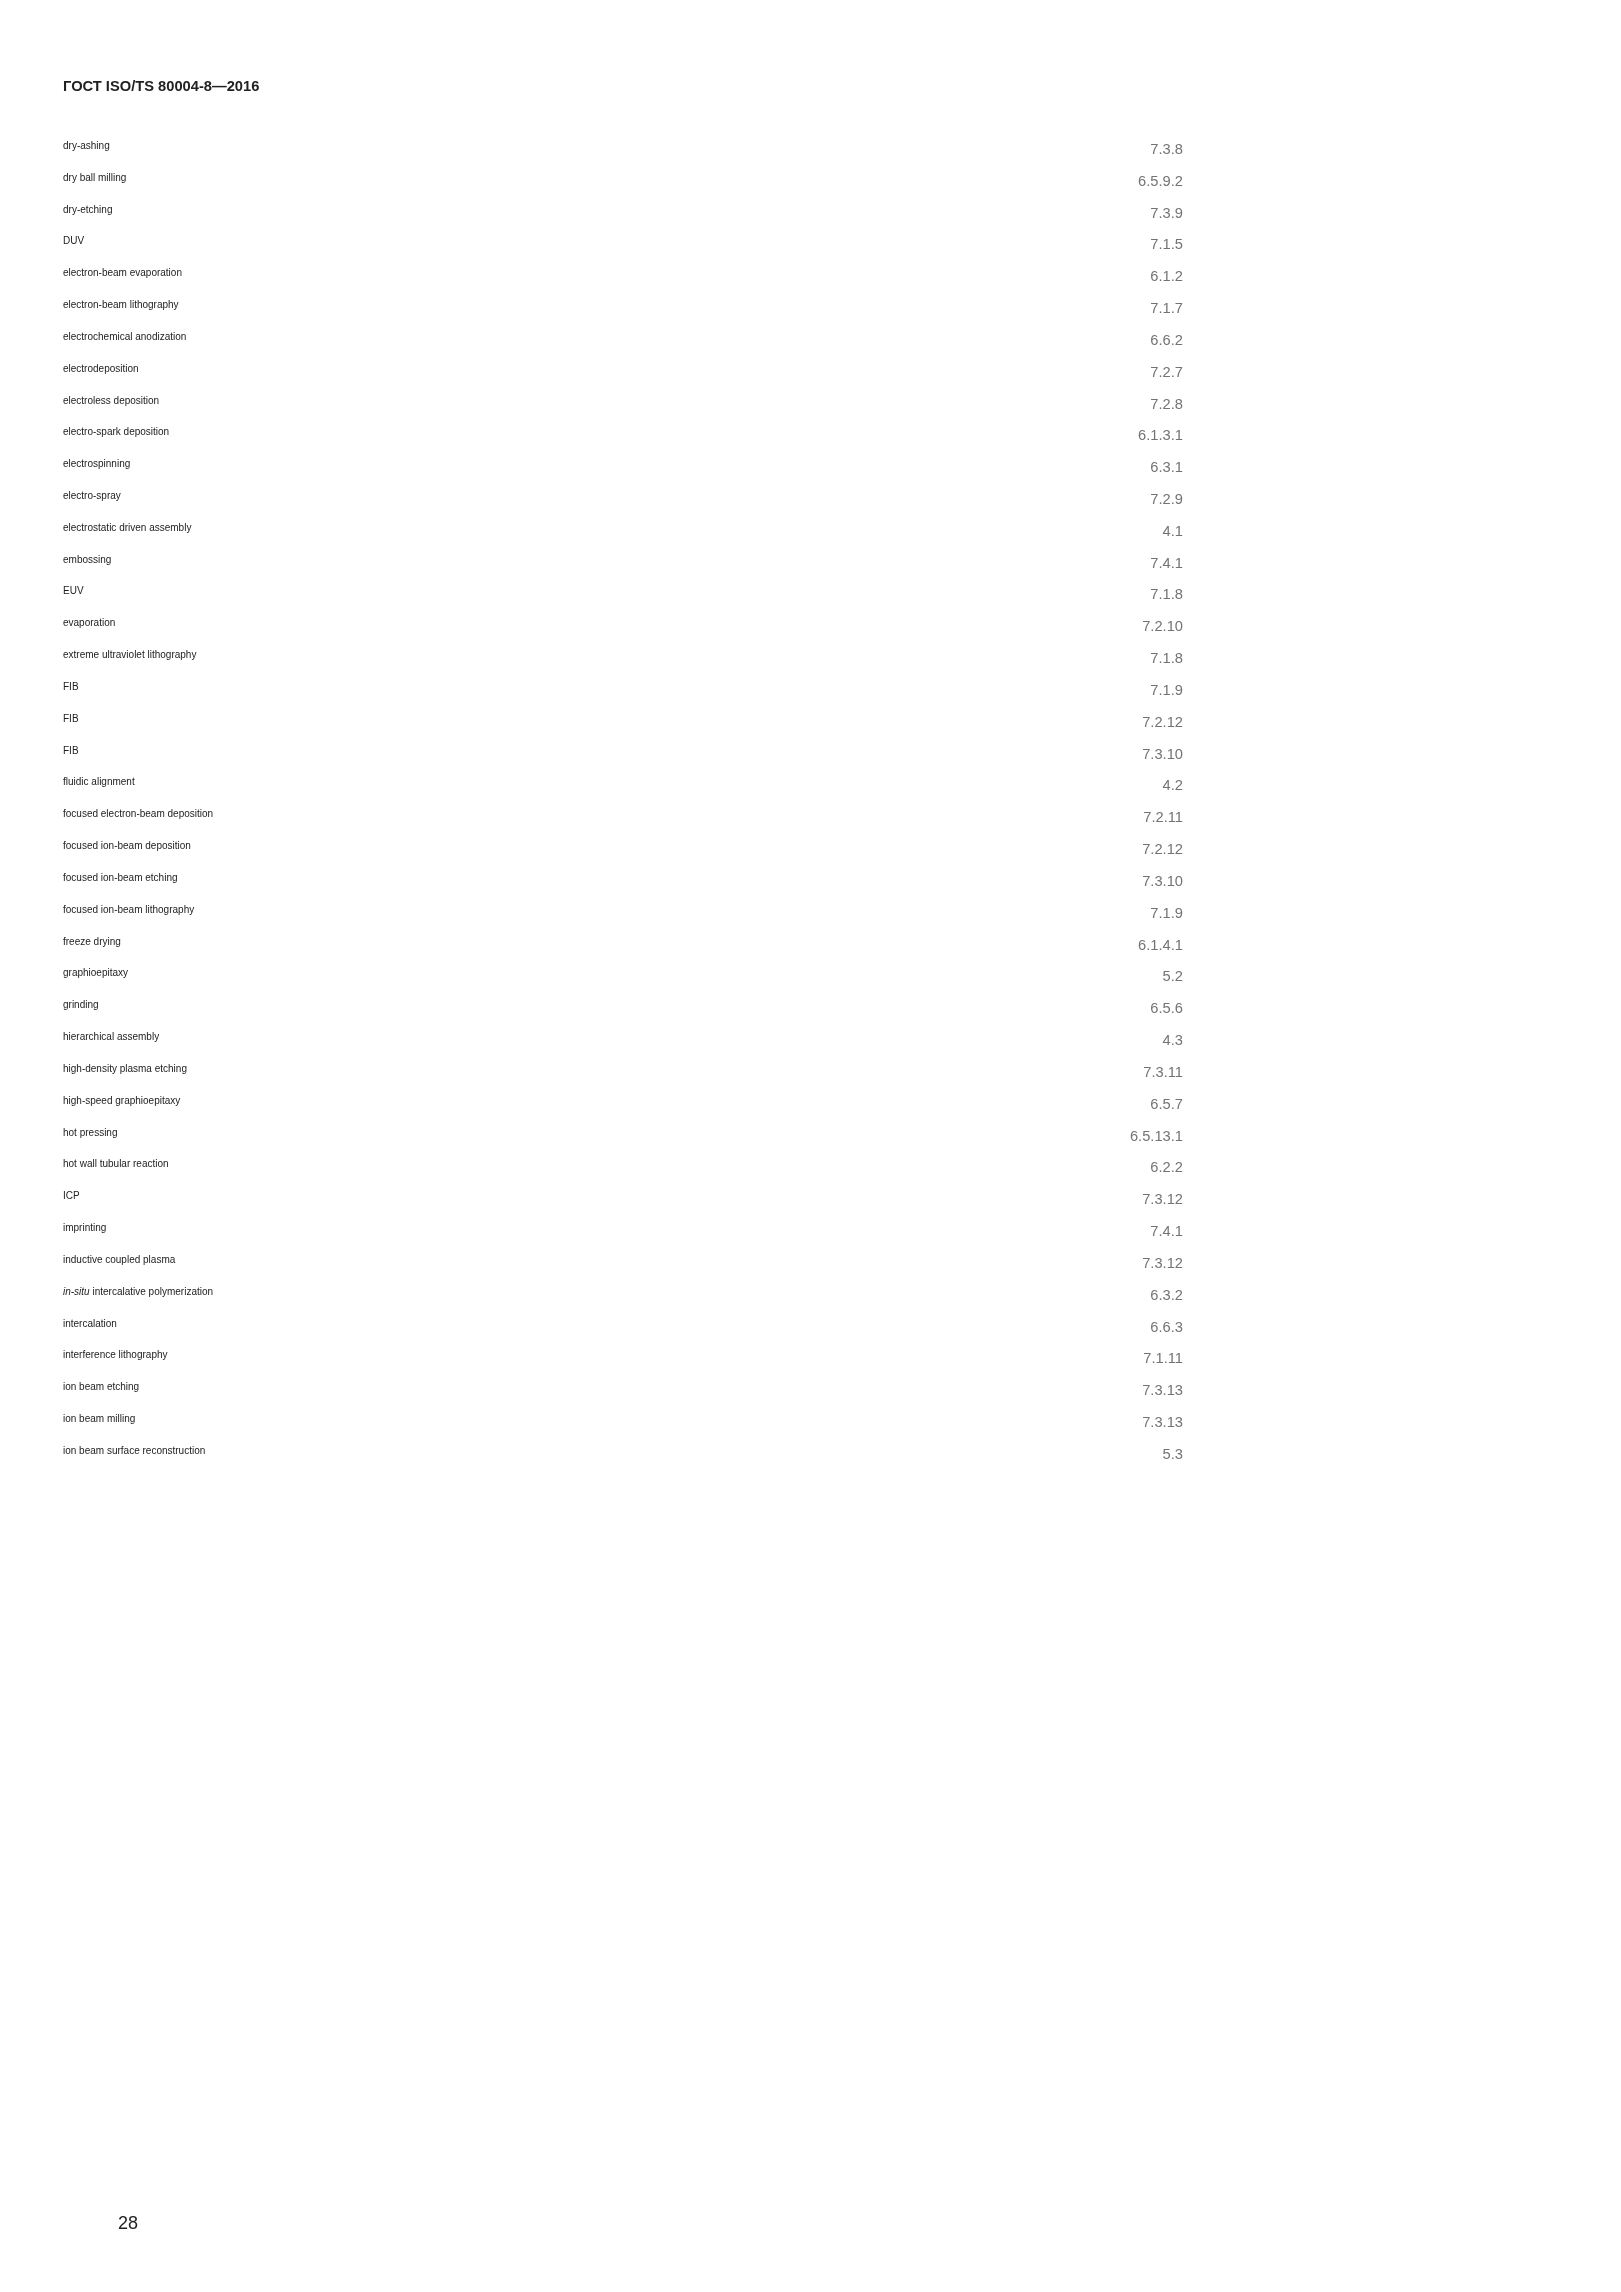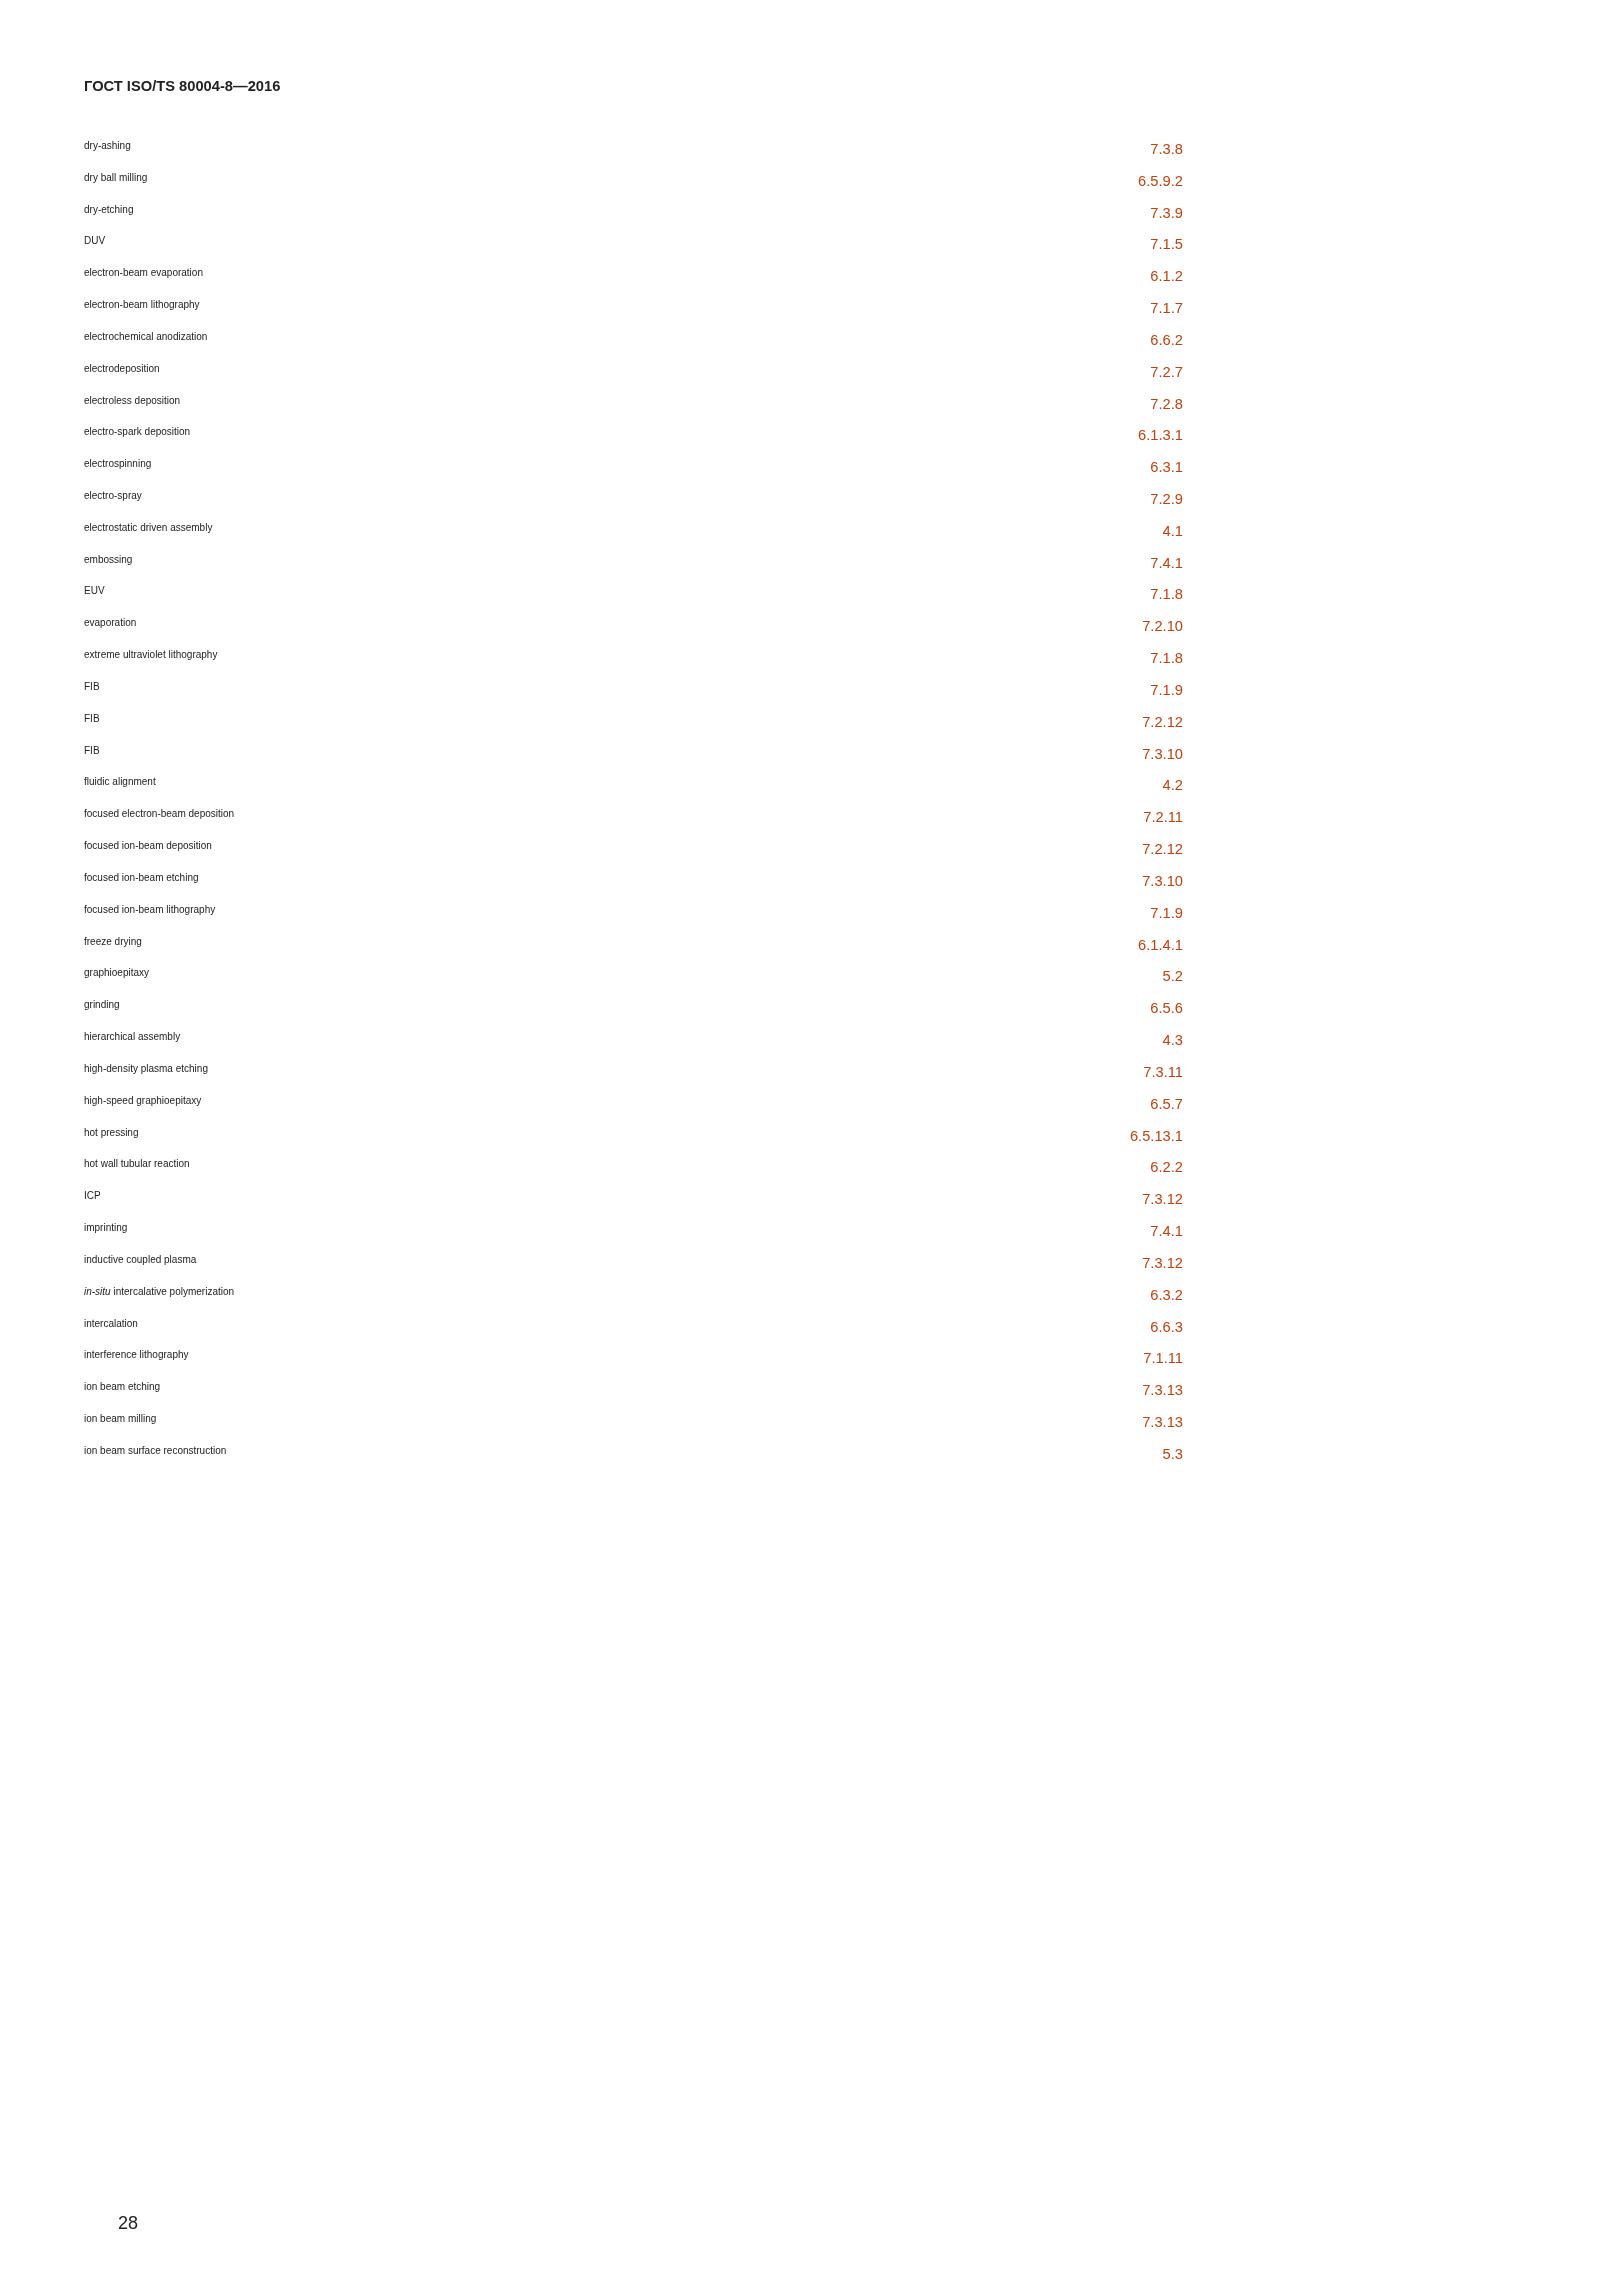--- a/index.html
+++ b/index.html
@@ -12,21 +12,21 @@
       background: #ffffff;
       font-family: Arial, Helvetica, sans-serif;
       font-size: 14.7px;
       color: #222222;
     }
 
     .page {
       width: 1301px;
       min-height: 2293px;
       background: #ffffff;
-      padding: 78px 118px 78px 84px;
+      padding: 78px 118px 78px 63px;
       position: relative;
     }
 
     .header {
       font-weight: bold;
       font-size: 14.7px;
       margin-bottom: 39px;
       color: #222;
     }
 
@@ -44,21 +44,21 @@
     .index-table tr td:first-child {
       width: 70%;
       font-size: 10px;
       color: #222;
     }
 
     .index-table tr td:last-child {
       width: 30%;
       text-align: right;
       font-size: 14.7px;
-      color: #c2410c;
+      color: #737373;
     }
 
     .italic {
       font-style: italic;
     }
 
     .page-number {
       position: absolute;
       bottom: 59px;
       left: 118px;

